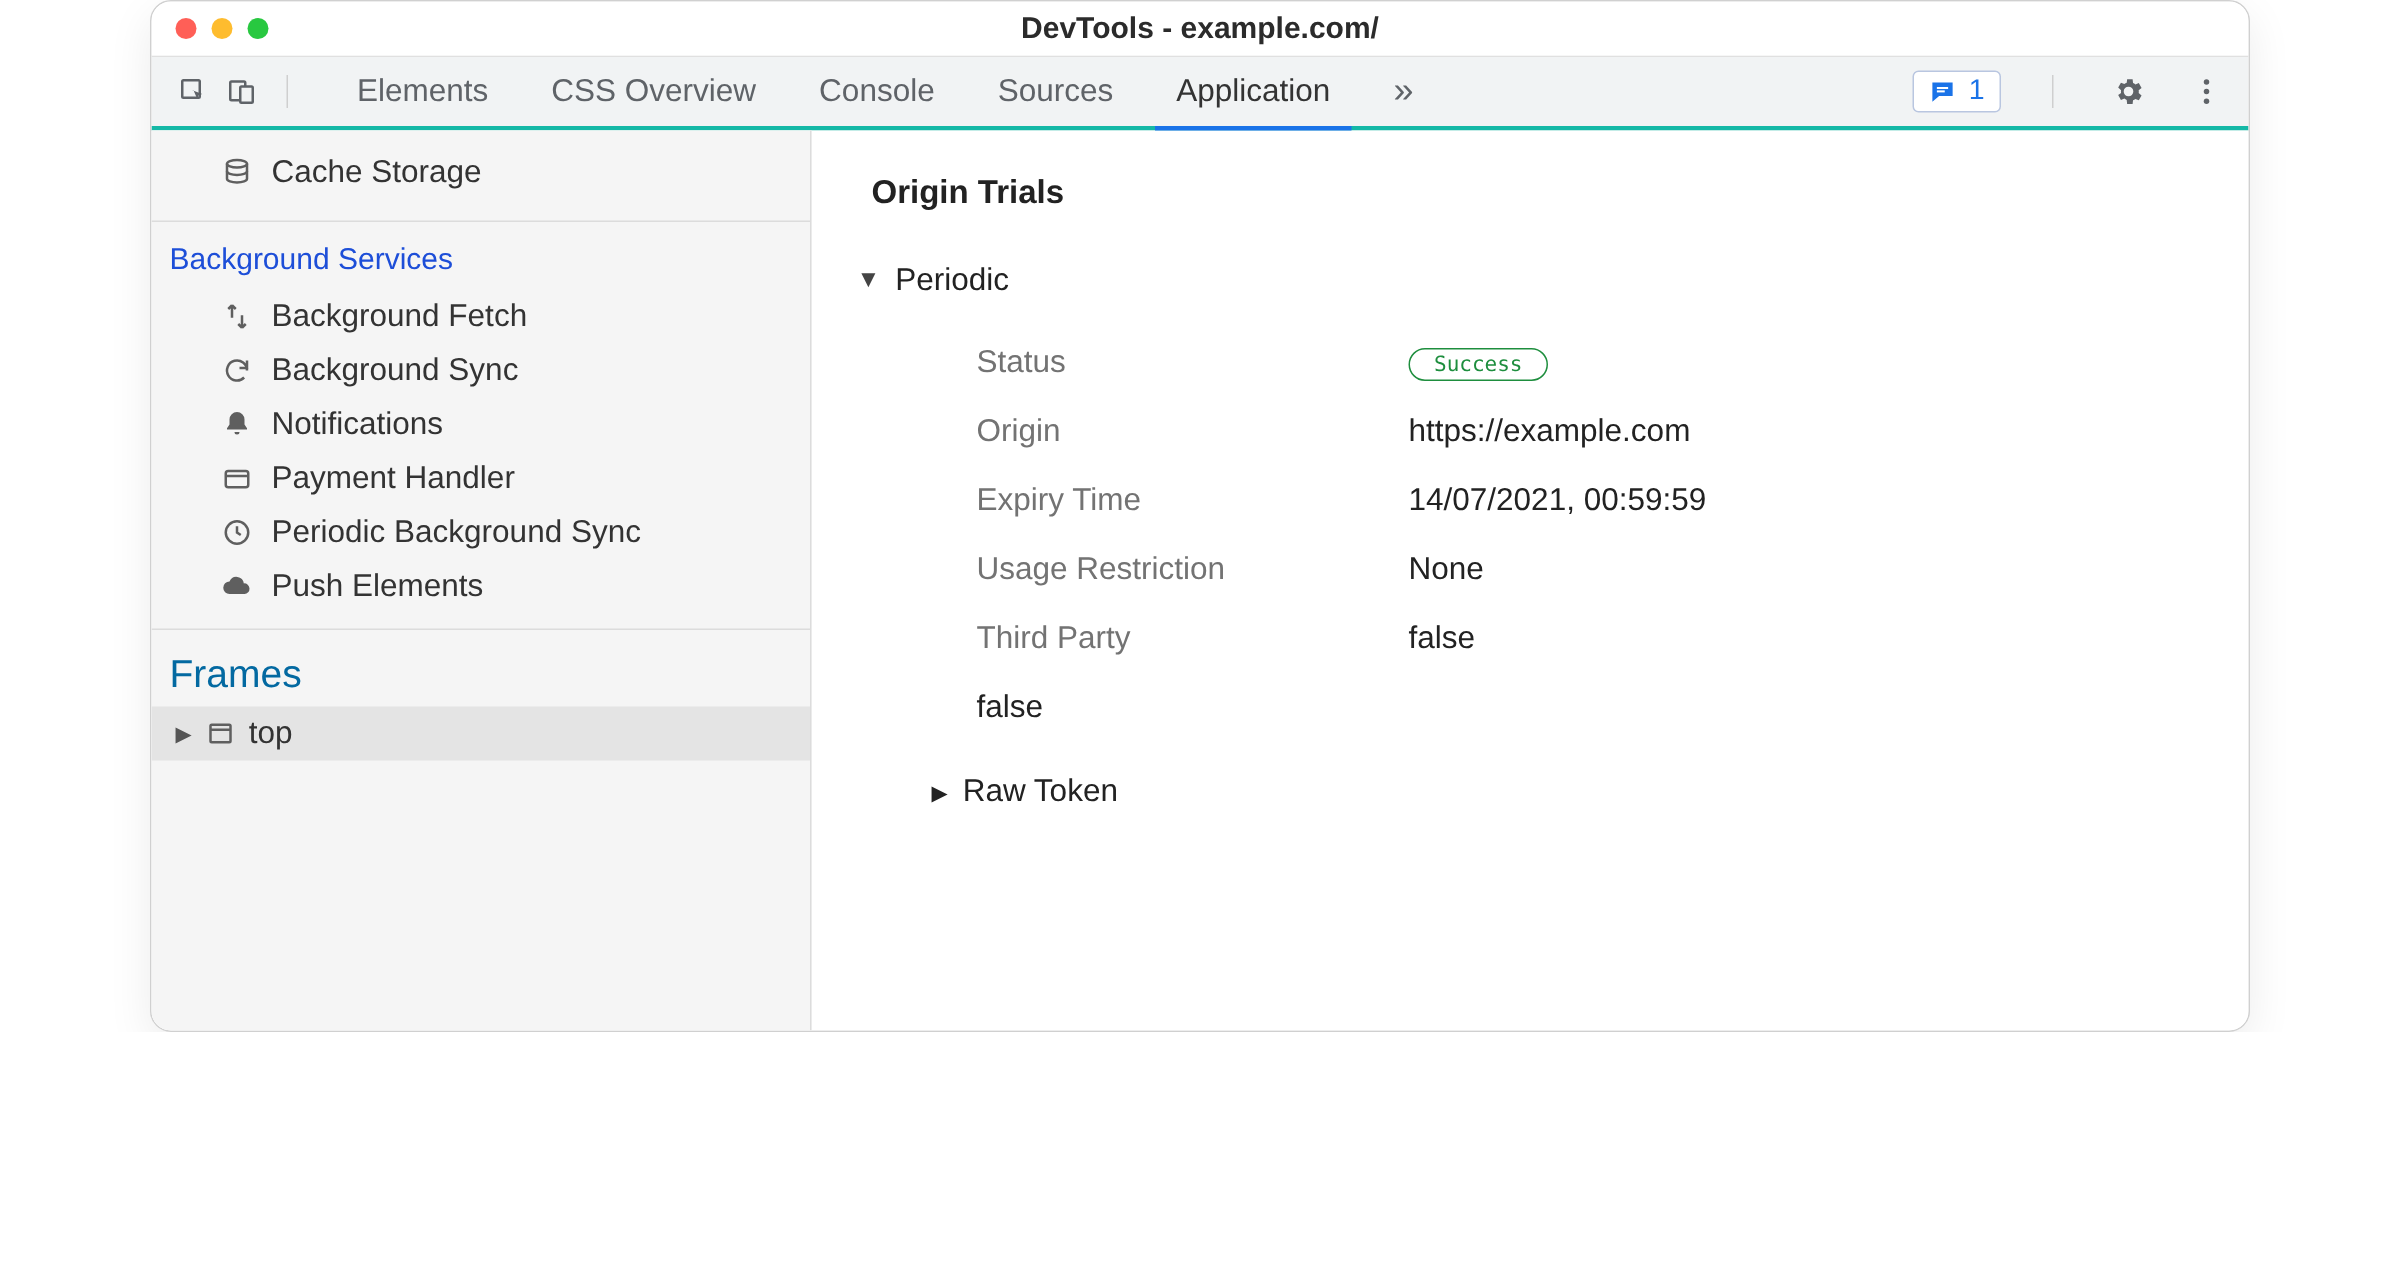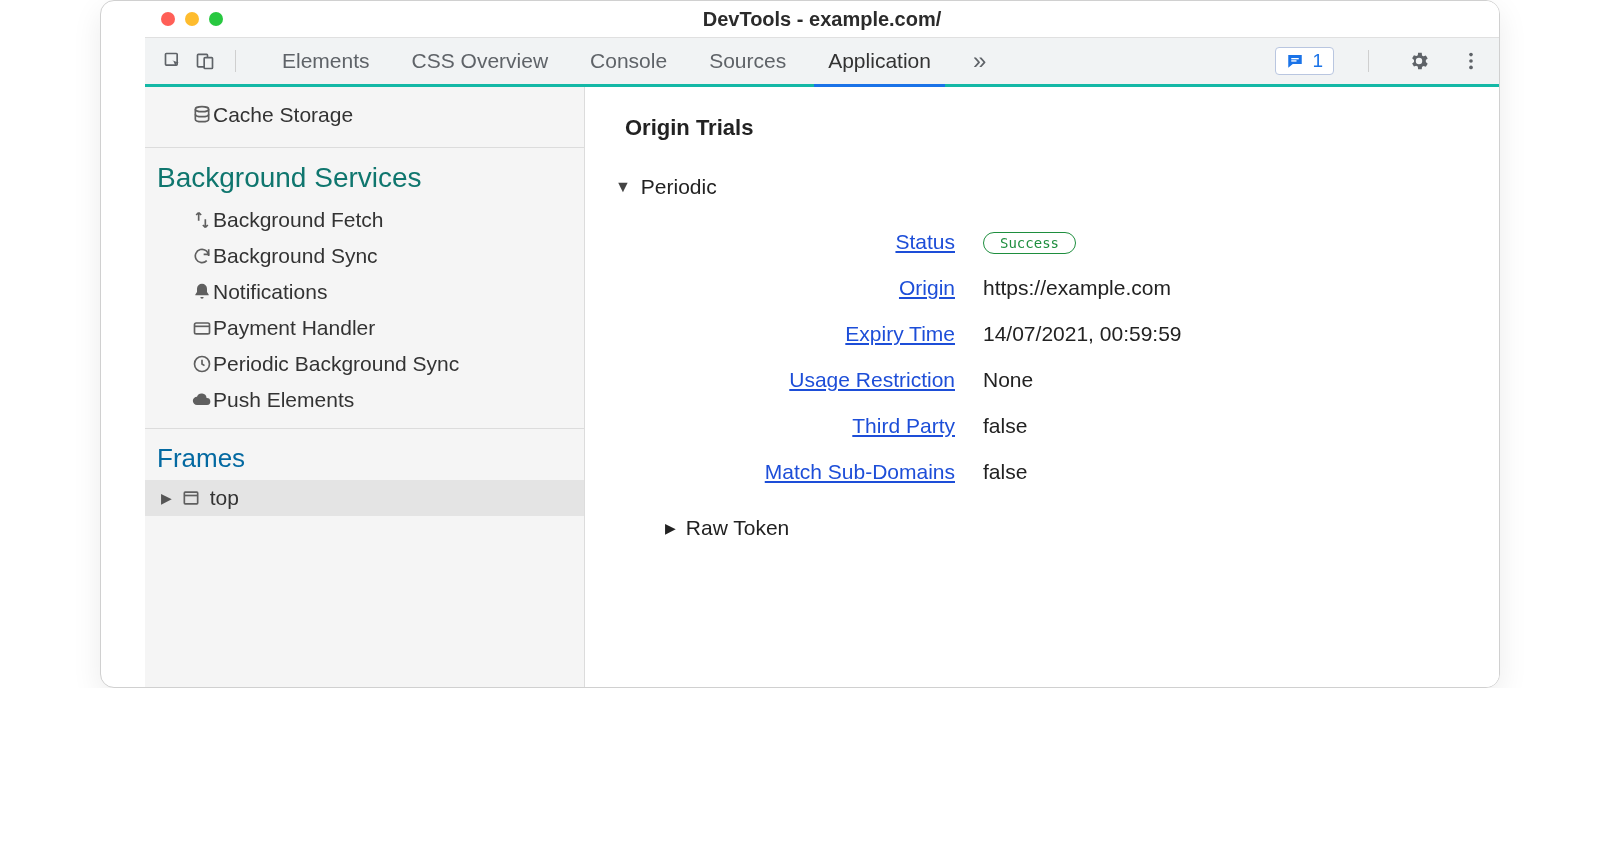--- a/index.html
+++ b/index.html
@@ -13,21 +13,20 @@
     padding: 0;
   }
   .window {
     width: 1400px;
     margin: 0;
     border: 1px solid #d0d0d0;
     border-radius: 14px;
     overflow: hidden;
     background: #fff;
     box-shadow: 0 10px 30px rgba(0,0,0,0.08);
-    padding-left: 44px;
   }
   .titlebar {
     height: 36px;
     display: flex;
     align-items: center;
     position: relative;
     background: #fff;
   }
   .traffic {
     display: flex;
@@ -123,40 +122,41 @@
     background: #f5f5f5;
     border-right: 1px solid #dcdcdc;
     font-size: 21px;
     color: #333;
     display: flex;
     flex-direction: column;
   }
   .side-item {
     display: flex;
     align-items: center;
+    gap: 12px;
     padding: 6px 10px 6px 46px;
     cursor: pointer;
   }
   .side-item .ico {
     width: 22px; height: 22px;
     display: inline-flex;
     align-items: center;
     justify-content: center;
     color: #5f5f5f;
   }
   .side-section {
     border-top: 1px solid #dcdcdc;
     border-bottom: 1px solid #dcdcdc;
     margin-top: 14px;
     padding: 14px 0 10px 0;
   }
   .side-section-title {
     padding: 0 12px 8px 12px;
-    font-size: 28px;
-    color: #0f766e;
+    font-size: 20px;
+    color: #1d4ed8;
   }
   .frames-title {
     padding: 14px 12px 6px 12px;
     font-size: 26px;
     color: #0369a1;
   }
   .side-item.selected {
     background: #e4e4e4;
   }
   .panel {
@@ -184,21 +184,21 @@
   .kv {
     margin-left: 70px;
     margin-top: 30px;
     display: grid;
     grid-template-columns: 260px auto;
     row-gap: 22px;
     column-gap: 28px;
     font-size: 21px;
     align-items: center;
   }
-  .kv .k { text-align: right; color: #1d4ed8; text-decoration: underline; }
+  .kv .k { color: #737373; }
   .kv .v { color: #222; }
   .chip {
     display: inline-block;
     padding: 2px 16px;
     border: 1.5px solid #1e8e3e;
     border-radius: 13px;
     color: #1e8e3e;
     font-family: ui-monospace, Menlo, Consolas, monospace;
     font-size: 14px;
   }
@@ -380,21 +380,20 @@
 
         <div class="k">Expiry Time</div>
         <div class="v">14/07/2021, 00:59:59</div>
 
         <div class="k">Usage Restriction</div>
         <div class="v">None</div>
 
         <div class="k">Third Party</div>
         <div class="v">false</div>
 
-        <div class="k">Match Sub-Domains</div>
         <div class="v">false</div>
       </div>
 
       <div class="rawtoken">
         <span class="tri" style="font-size:14px;">▶</span>
         <span>Raw Token</span>
       </div>
     </div>
 
   </div>

